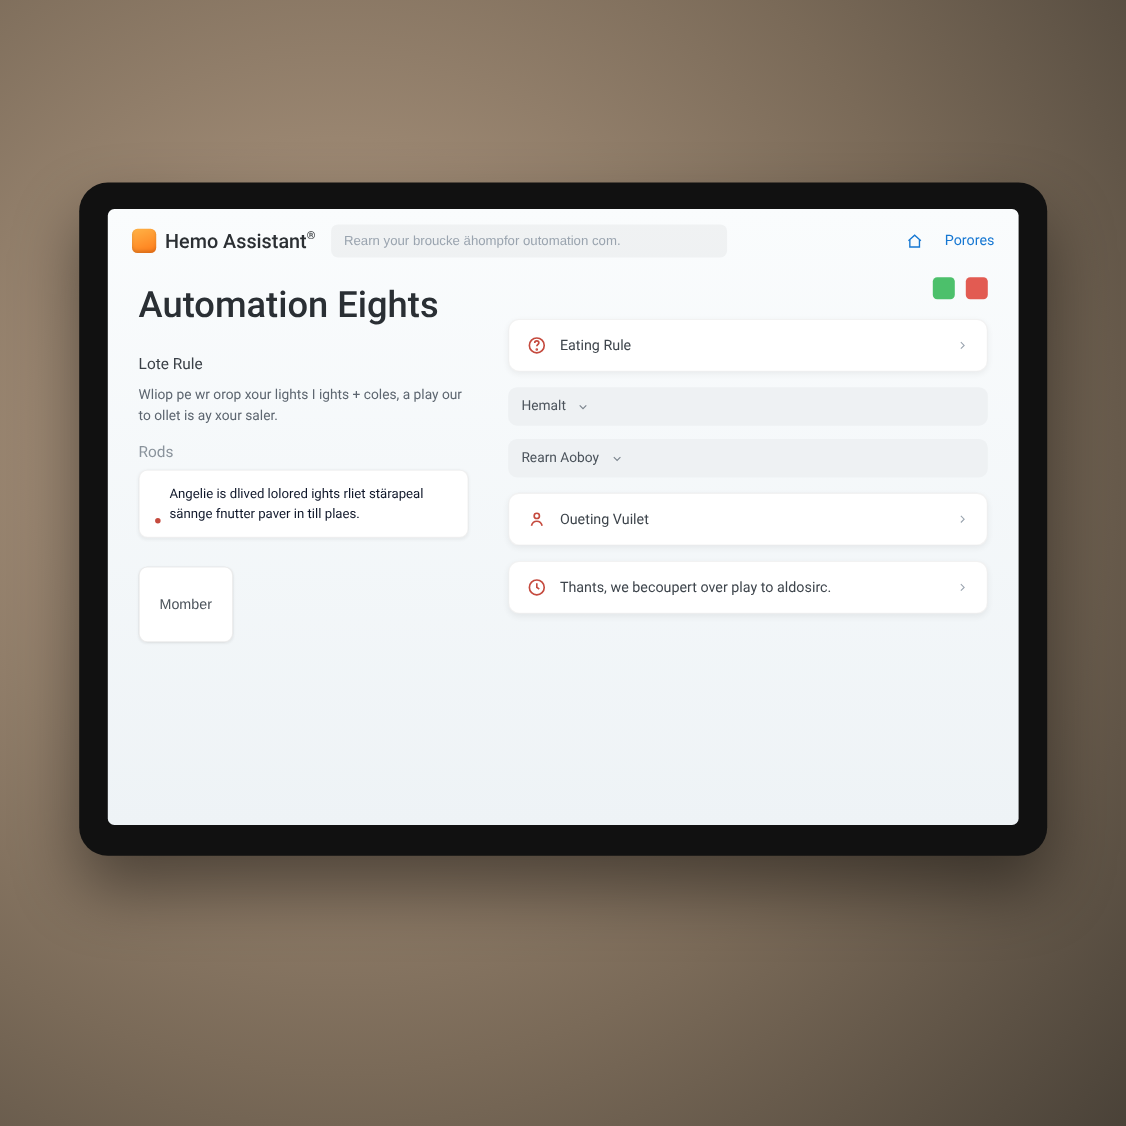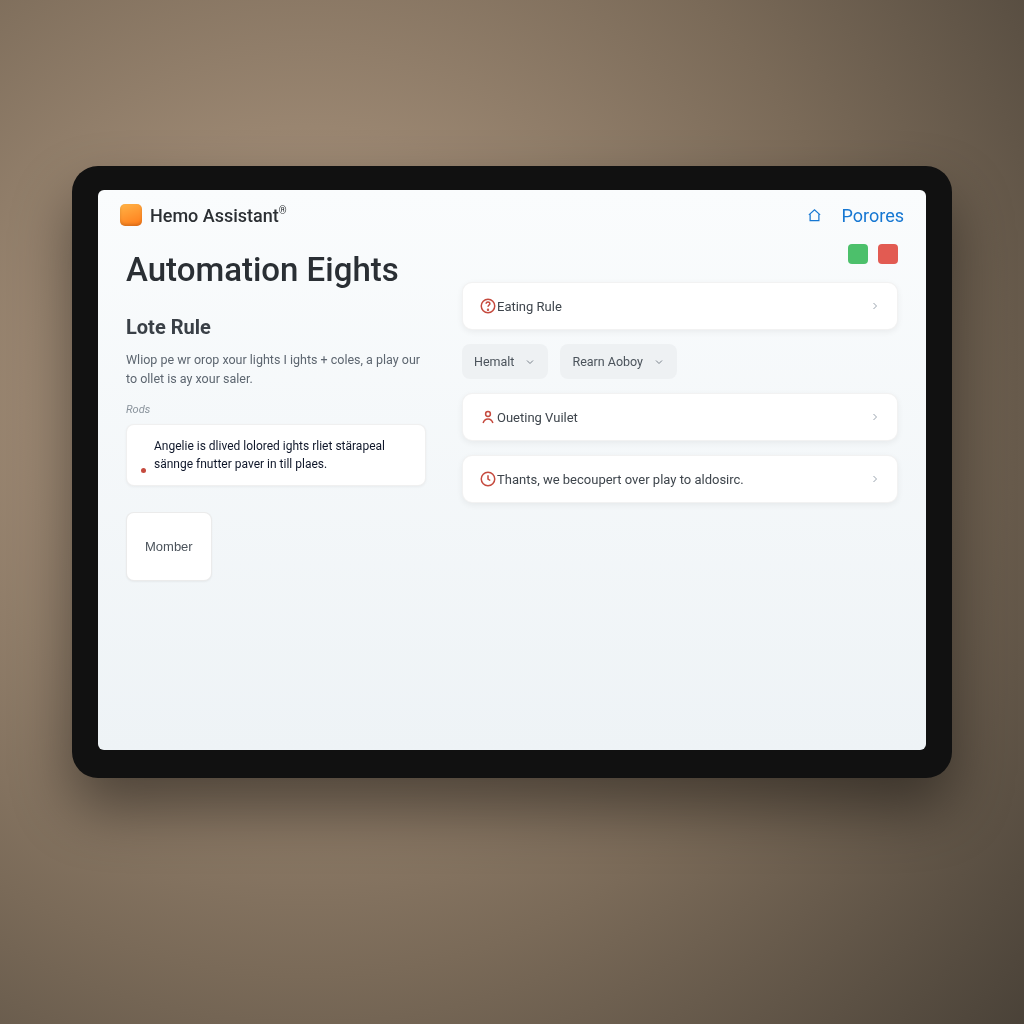--- a/index.html
+++ b/index.html
@@ -68,21 +68,21 @@
     color: #6a7480;
   }
   .search input::placeholder { color: #9aa4af; }
 
   .top-right {
     margin-left: auto;
     display: flex;
     align-items: center;
     gap: 20px;
     color: #1677d2;
-    font-size: 18px;
+    font-size: 13px;
     justify-content: space-between;
   }
   .home-icon svg { display:block; }
 
   
   .main {
     flex: 1;
     display: flex;
     padding: 8px 28px 20px 28px;
     gap: 36px;
@@ -91,38 +91,37 @@
   .col-right { flex: 1; }
 
   h1.page-title {
     font-size: 33px;
     font-weight: 500;
     color: #2a2f34;
     margin: 6px 0 26px 0;
   }
 
   h2.section-title {
-    font-size: 20px;
-    font-weight: 700;
+    font-size: 14px;
+    font-weight: 400;
     color: #3a4047;
     margin-bottom: 12px;
   }
 
   .desc {
     font-size: 12.5px;
     line-height: 1.5;
     color: #5d6670;
     margin-bottom: 14px;
   }
 
   .mini-label {
-    font-size: 11px;
+    font-size: 14px;
     color: #8a939c;
     margin-bottom: 8px;
-    font-style: italic;
   }
 
   .warn-card {
     border: 1px solid rgba(0,0,0,.06);
     background: #fff;
     border-radius: 8px;
     padding: 12px 14px;
     font-size: 12px;
     line-height: 1.5;
     color: #0f172a;
@@ -166,36 +165,37 @@
   .chip-red   { background:#e25b52; }
 
   .rule-card {
     background: #fff;
     border: 1px solid rgba(0,0,0,.05);
     border-radius: 10px;
     box-shadow: 0 2px 6px rgba(0,0,0,.06);
     padding: 14px 16px;
     display: flex;
     align-items: center;
-    gap: 0;
+    gap: 12px;
     margin-bottom: 14px;
     cursor: pointer;
   }
   .rule-card .icon { flex: none; color:#c54a3e; }
   .rule-card .label {
     flex: 1;
     font-size: 13px;
     color: #3e454c;
   }
   .rule-card .chev { color:#9aa4af; }
 
   .selects {
     display: flex;
     gap: 12px;
     margin-bottom: 14px;
+    flex-direction: column;
   }
   .select {
     background:#eef1f3;
     border-radius: 8px;
     padding: 10px 12px;
     font-size: 12.5px;
     color:#4b535b;
     display:flex;
     align-items:center;
     gap:10px;
@@ -210,20 +210,23 @@
 
 <div class="laptop">
   <div class="screen">
 
     <div class="topbar">
       <div class="brand">
         <span class="brand-icon"></span>
         <span class="brand-name"><span>Hemo Assistant</span><sup>®</sup></span>
       </div>
 
+      <div class="search">
+        <input type="text" placeholder="Rearn your broucke ähompfor outomation com." style="">
+      </div>
 
       <div class="top-right">
         <span class="home-icon">
           <svg width="15" height="15" viewBox="0 0 24 24" fill="none" stroke="#1677d2" stroke-width="2">
             <path d="M3 11l9-8 9 8"></path>
               <path d="M5 10v10h14V10"></path>
           </svg>
         </span>
         <span>Porores</span>
       </div>

